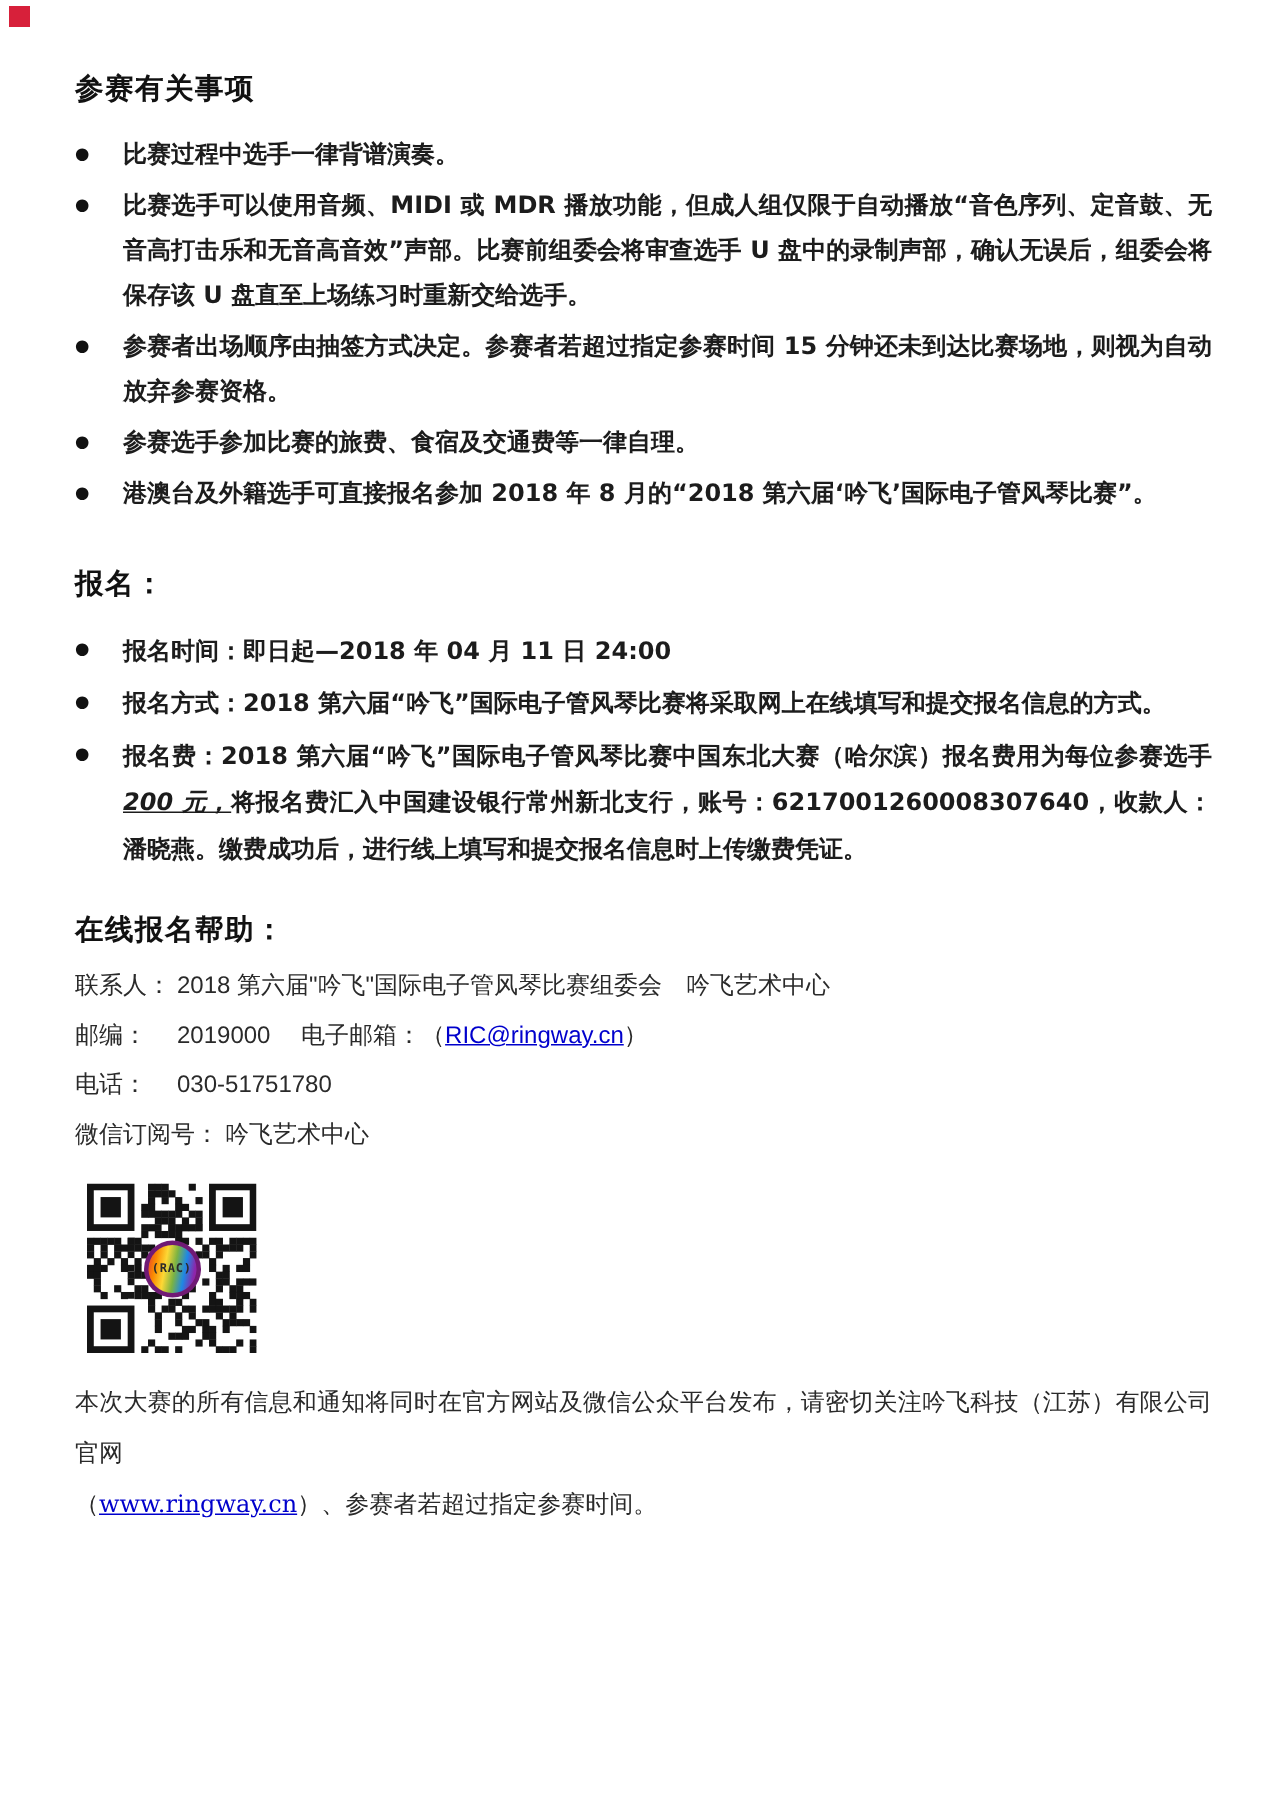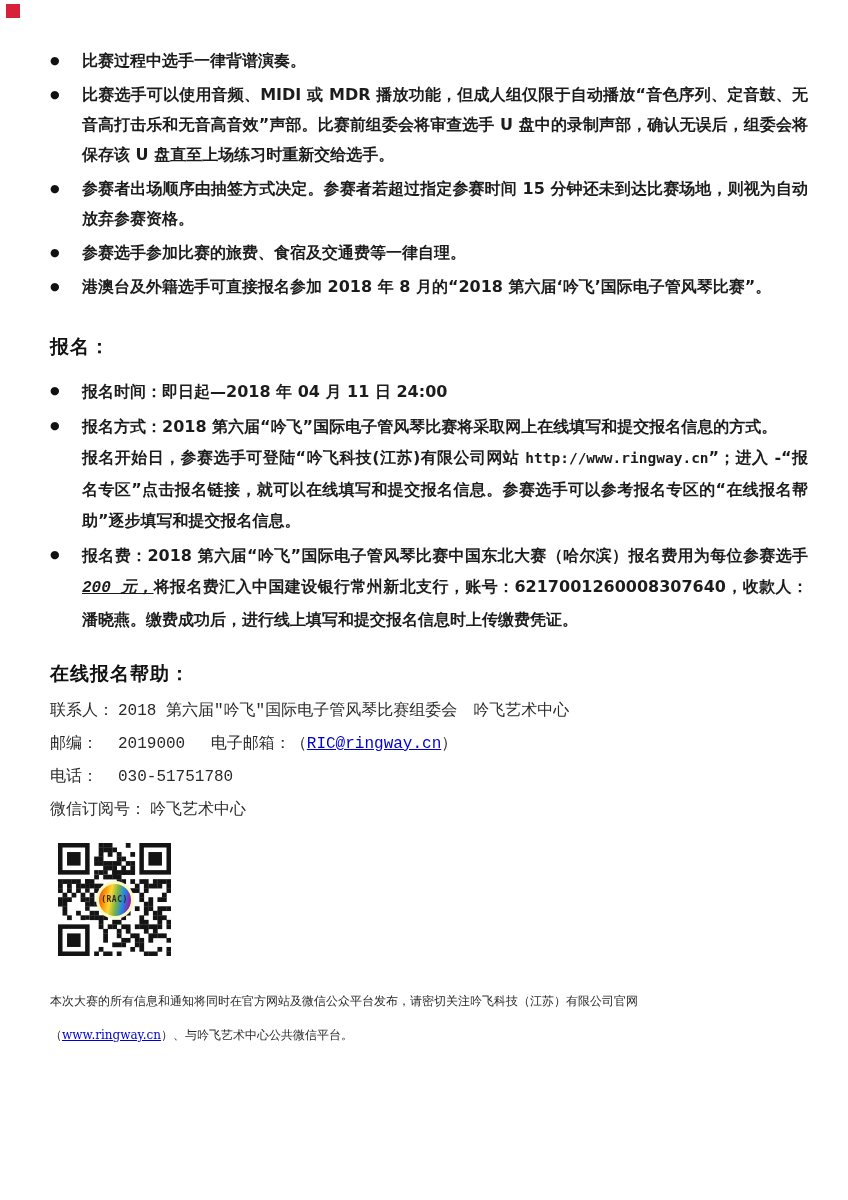--- a/index.html
+++ b/index.html
@@ -40,63 +40,64 @@
     font-size:11px;line-height:30px;color:#111;
   }
   .li-body{
     flex:1;font-size:16px;font-weight:600;line-height:30px;
     text-align:justify;color:var(--text);
   }
   .signup-list .li-body{line-height:31px;}
   .li-body p{margin:0;}
   .seg-mono{font-family:"DejaVu Sans Mono","Liberation Mono",monospace;font-size:14.5px;font-weight:600;}
   .seg-bold{font-weight:800;}
-  .seg-fee{font-weight:800;font-style:italic;text-decoration:underline;font-family:Liberation Mono, monospace;}
+  .seg-fee{font-weight:800;font-style:italic;text-decoration:underline;}
   .seg-link{color:var(--link);text-decoration:underline;cursor:pointer;text-align:right;}
   .contact-row{
     display:flex;align-items:flex-start;
-    font-family:Liberation Mono, monospace;
+    font-family:Liberation Sans, sans-serif;
     font-size:16px;line-height:21px;
     margin-bottom:12px;color:#2a2a2a;
   }
   .contact-label{flex:0 0 auto;min-width:64px;margin-right:4px;white-space:nowrap;}
   .contact-value{flex:1;}
   .qr-wrap{
     position:relative;width:113px;height:113px;
     margin:22px 0 0 8px;
   }
   .qr-logo{
     position:absolute;inset:0;margin:auto;
     width:38px;height:38px;border-radius:50%;
-    background:#fef9c3;
+    background:#701a75;
     display:flex;align-items:center;justify-content:center;
   }
   .qr-logo-disc{
     width:32px;height:32px;border-radius:50%;
     background:linear-gradient(100deg,#e53935 0%,#fb8c00 18%,#fdd835 36%,#7cb342 54%,#1e88e5 72%,#8e24aa 90%);
     display:flex;align-items:center;justify-content:center;
   }
   .qr-logo-text{
     font-size:8px;font-weight:700;color:#2b2b2b;letter-spacing:0.5px;
     font-family:"DejaVu Sans Mono","Liberation Mono",monospace;
   }
   .footer-par{
-    margin-top:28px;
+    margin-top:16px;
     font-family:"DejaVu Serif","Liberation Serif",serif;
-    font-size:12px;line-height:34px;color:#2a2a2a;
+    font-size:16px;line-height:34px;color:#2a2a2a;
     text-align:justify;
   }
 </style>
 </head>
 <body>
 
 <div class="corner-mark"></div>
 
 <div class="content">
 
+  <h1 class="h-events">参赛有关事项</h1>
   <ul>
     <li>
       <span class="bullet">●</span>
       <div class="li-body">比赛过程中选手一律背谱演奏。</div>
     </li>
     <li>
       <span class="bullet">●</span>
       <div class="li-body">比赛选手可以使用音频、MIDI 或 MDR 播放功能，但成人组仅限于自动播放“音色序列、定音鼓、无音高打击乐和无音高音效”声部。比赛前组委会将审查选手 U 盘中的录制声部，确认无误后，组委会将保存该 U 盘直至上场练习时重新交给选手。</div>
     </li>
     <li>
@@ -116,21 +117,20 @@
   <h2 class="h-signup">报名：</h2>
   <ul class="signup-list">
     <li>
       <span class="bullet">●</span>
       <div class="li-body">报名时间：即日起—2018 年 04 月 11 日 24:00</div>
     </li>
     <li>
       <span class="bullet">●</span>
       <div class="li-body">
         <p>报名方式：2018 第六届“吟飞”国际电子管风琴比赛将采取网上在线填写和提交报名信息的方式。</p>
-        <p><span>报名开始日，参赛选手可登陆“吟飞科技(江苏)有限公司网站 </span><span class="seg-mono">http://www.ringway.cn</span><span>”；进入 </span><span class="seg-bold">-“报名专区”</span><span>点击报名链接，就可以在线填写和提交报名信息。参赛选手可以参考报名专区的“在线报名帮助”逐步填写和提交报名信息。</span></p>
       </div>
     </li>
     <li>
       <span class="bullet">●</span>
       <div class="li-body"><span>报名费：2018 第六届“吟飞”国际电子管风琴比赛中国东北大赛（哈尔滨）报名费用为每位参赛选手 </span><span class="seg-fee">200 元，</span><span>将报名费汇入中国建设银行常州新北支行，账号：6217001260008307640，收款人：潘晓燕。缴费成功后，进行线上填写和提交报名信息时上传缴费凭证。</span></div>
     </li>
   </ul>
 
   <h2 class="h-contact">在线报名帮助：</h2>
 
@@ -355,15 +355,15 @@
         <rect x="4.52" y="85.88" width="22.599999999999998" height="22.599999999999998" fill="#fff"></rect>
         <rect x="9.04" y="90.39999999999999" width="13.559999999999999" height="13.559999999999999" fill="#141414"></rect>
       </svg>
     <div class="qr-logo">
       <div class="qr-logo-disc">
         <span class="qr-logo-text">(RAC)</span>
       </div>
     </div>
   </div>
 
-  <div class="footer-par"><span>本次大赛的所有信息和通知将同时在官方网站及微信公众平台发布，请密切关注吟飞科技（江苏）有限公司官网</span><br><span>（</span><span class="seg-link">www.ringway.cn</span><span>）、与吟飞艺术中心公共微信平台。</span></div>
+  <div class="footer-par"><span>本次大赛的所有信息和通知将同时在官方网站及微信公众平台发布，请密切关注吟飞科技（江苏）有限公司官网</span><br><span>（</span><span class="seg-link">www.ringway.cn</span><span>）、参赛者若超过指定参赛时间。</span></div>
 
 </div>
 
 </body></html>

